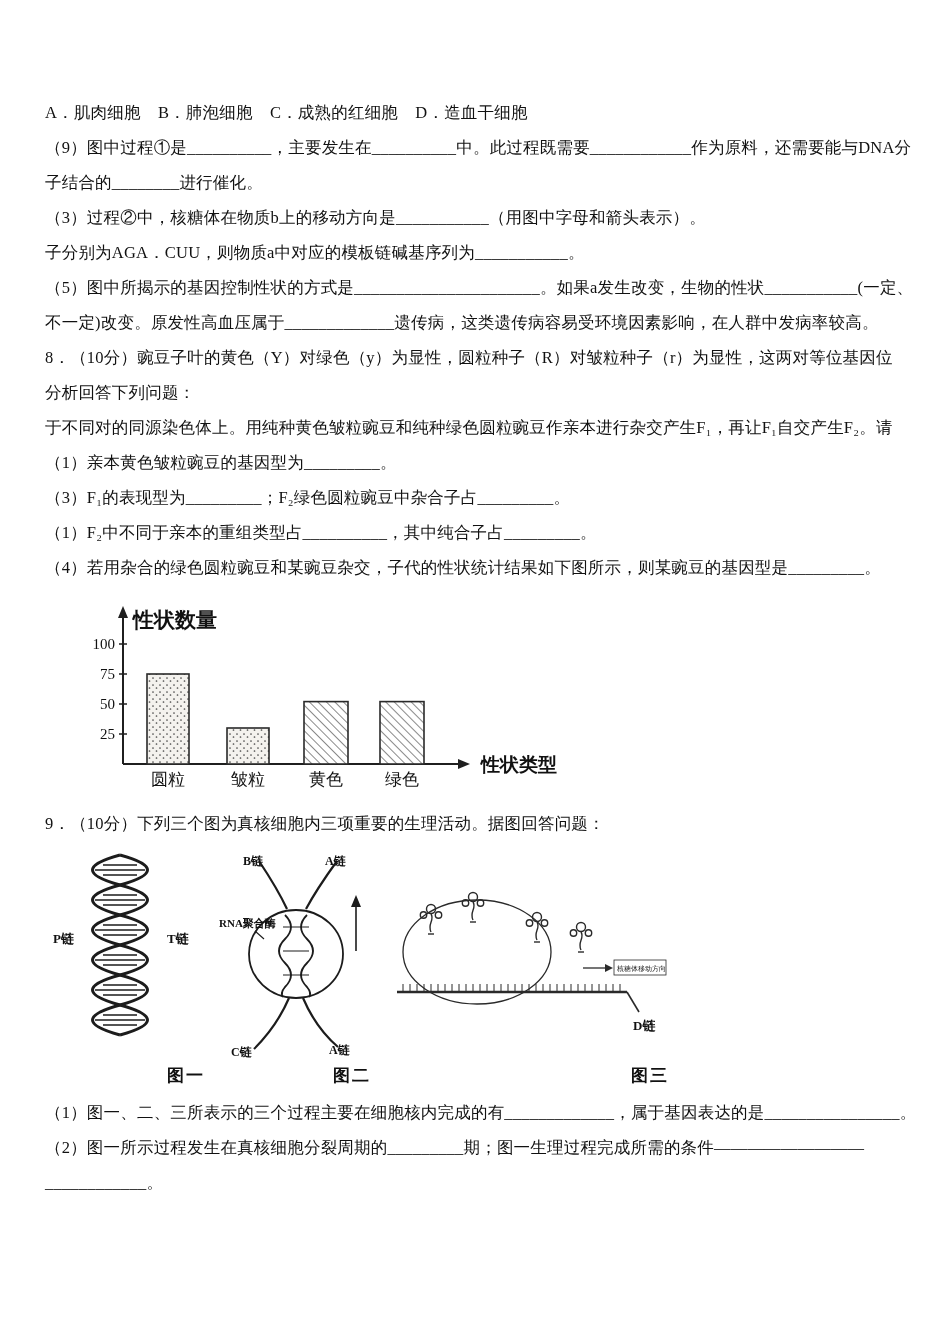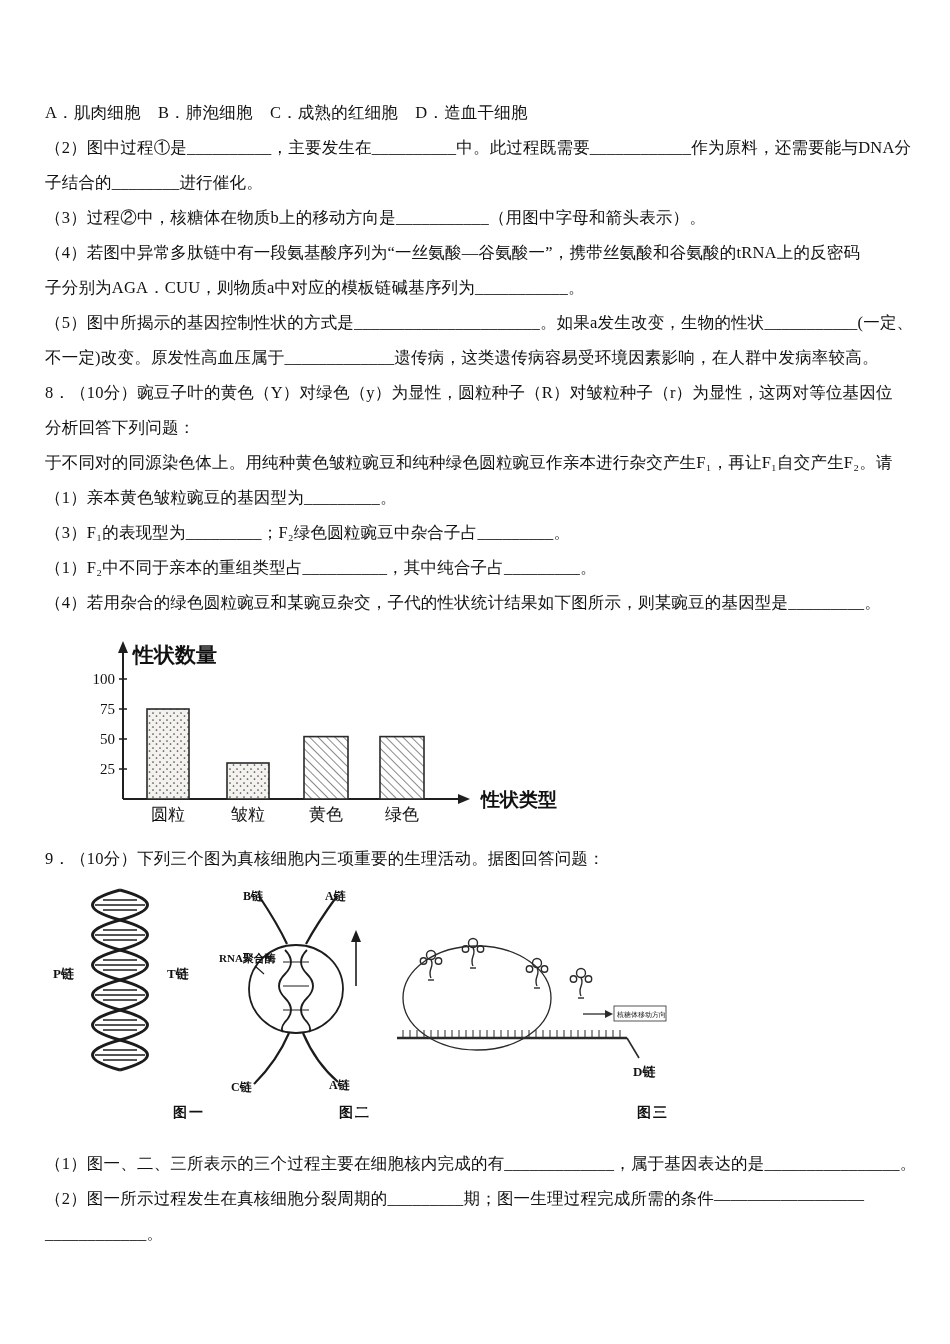--- a/index.html
+++ b/index.html
@@ -28,35 +28,34 @@
     gap: 14px;
     margin: 10px 0 0 0;
   }
   .fig {
     display: flex;
     flex-direction: column;
     align-items: flex-end;
     justify-content: space-between;
     height: 236px;
   }
-  .fig-caption { font-weight: 600; font-size: 14px; letter-spacing: 2px; font-family: Liberation Mono, monospace; }
-  .q9-block { margin-top: 24px; }
+  .fig-caption { font-weight: 600; font-size: 17px; letter-spacing: 2px; font-family: Liberation Mono, monospace; }
+  .q9-block { margin-top: 8px; }
   svg text { font-family: "Liberation Serif", "DejaVu Serif", serif; fill: #111; }
 </style>
 </head>
 <body>
 
 <div class="page">
 
   <div>
     <div class="tline">A．肌肉细胞    B．肺泡细胞    C．成熟的红细胞    D．造血干细胞</div>
-    <div class="tline">（2）图中过程①是__________，主要发生在__________中。此过程既需要____________作为原料，还需要能与DNA分</div>
+    <div class="tline">（9）图中过程①是__________，主要发生在__________中。此过程既需要____________作为原料，还需要能与DNA分</div>
     <div class="tline">子结合的________进行催化。</div>
     <div class="tline">（3）过程②中，核糖体在物质b上的移动方向是___________（用图中字母和箭头表示）。</div>
-    <div class="tline">（4）若图中异常多肽链中有一段氨基酸序列为“一丝氨酸—谷氨酸一”，携带丝氨酸和谷氨酸的tRNA上的反密码</div>
     <div class="tline">子分别为AGA．CUU，则物质a中对应的模板链碱基序列为___________。</div>
     <div class="tline">（5）图中所揭示的基因控制性状的方式是______________________。如果a发生改变，生物的性状___________(一定、</div>
     <div class="tline">不一定)改变。原发性高血压属于_____________遗传病，这类遗传病容易受环境因素影响，在人群中发病率较高。</div>
   </div>
 
   <div>
     <div class="tline">8．（10分）豌豆子叶的黄色（Y）对绿色（y）为显性，圆粒种子（R）对皱粒种子（r）为显性，这两对等位基因位</div>
     <div class="tline">分析回答下列问题：</div>
     <div class="tline">于不同对的同源染色体上。用纯种黄色皱粒豌豆和纯种绿色圆粒豌豆作亲本进行杂交产生F₁，再让F₁自交产生F₂。请</div>
     <div class="tline">（1）亲本黄色皱粒豌豆的基因型为_________。</div>
@@ -148,21 +147,21 @@
         <polygon points="137,44 132,56 142,56" fill="#1c1c1c"></polygon>
         <text x="24" y="14" font-size="12" font-weight="bold">B链</text>
         <text x="106" y="14" font-size="12" font-weight="bold">A链</text>
         <text x="0" y="76" font-size="11" font-weight="bold">RNA聚合酶</text>
         <text x="12" y="205" font-size="12" font-weight="bold">C链</text>
         <text x="110" y="203" font-size="12" font-weight="bold">A链</text>
       </svg>
       <div class="fig-caption">图二</div>
     </div>
 
-    <div class="fig" style="height:236px; justify-content:flex-end; gap:6px;">
+    <div class="fig" style="height:236px; justify-content:flex-end; gap:12px;">
       <svg width="284" height="172" viewBox="0 0 284 172">
         <g stroke="#2a2a2a" fill="none">
           <ellipse cx="92" cy="72" rx="74" ry="52" stroke-width="1.3"></ellipse>
           <line x1="12" y1="112" x2="242" y2="112" stroke-width="2.4"></line>
           <path stroke-width="1" d="M18,104V112M25,104V112M32,104V112M39,104V112M46,104V112M53,104V112M60,104V112M67,104V112M74,104V112M81,104V112M88,104V112M95,104V112M102,104V112M109,104V112M116,104V112M123,104V112M130,104V112M137,104V112M144,104V112M151,104V112M158,104V112M165,104V112M172,104V112M179,104V112M186,104V112M193,104V112M200,104V112M207,104V112M214,104V112M221,104V112M228,104V112M235,104V112"></path>
 
           <g transform="translate(46,40)" stroke-width="1.4">
             <path d="M0,12 C-4,4 4,0 0,-6"></path>
               <circle cx="0" cy="-11" r="4.5"></circle>
               <circle cx="-7.5" cy="-5" r="3.2"></circle>

